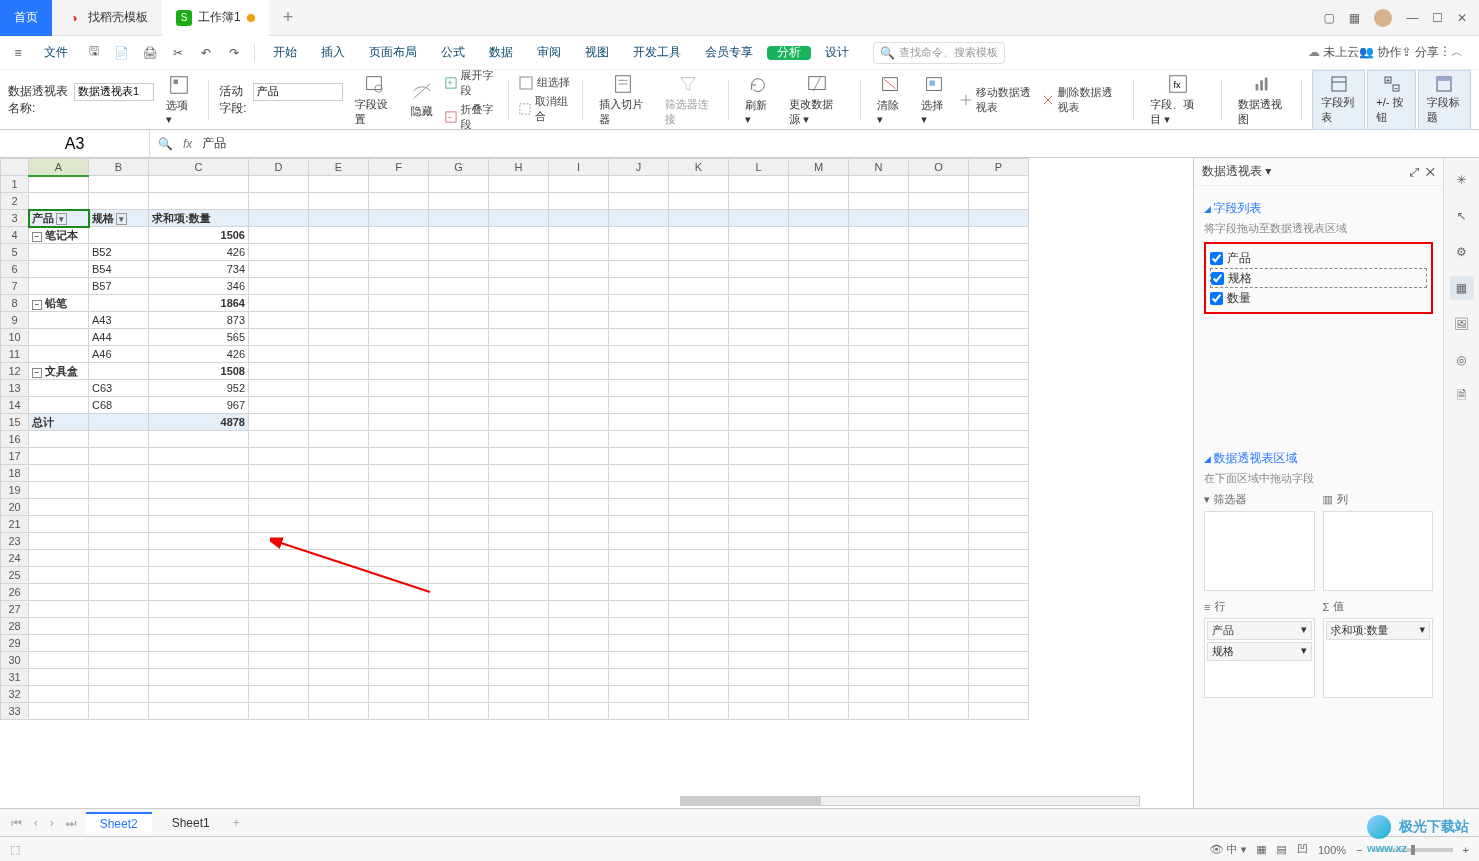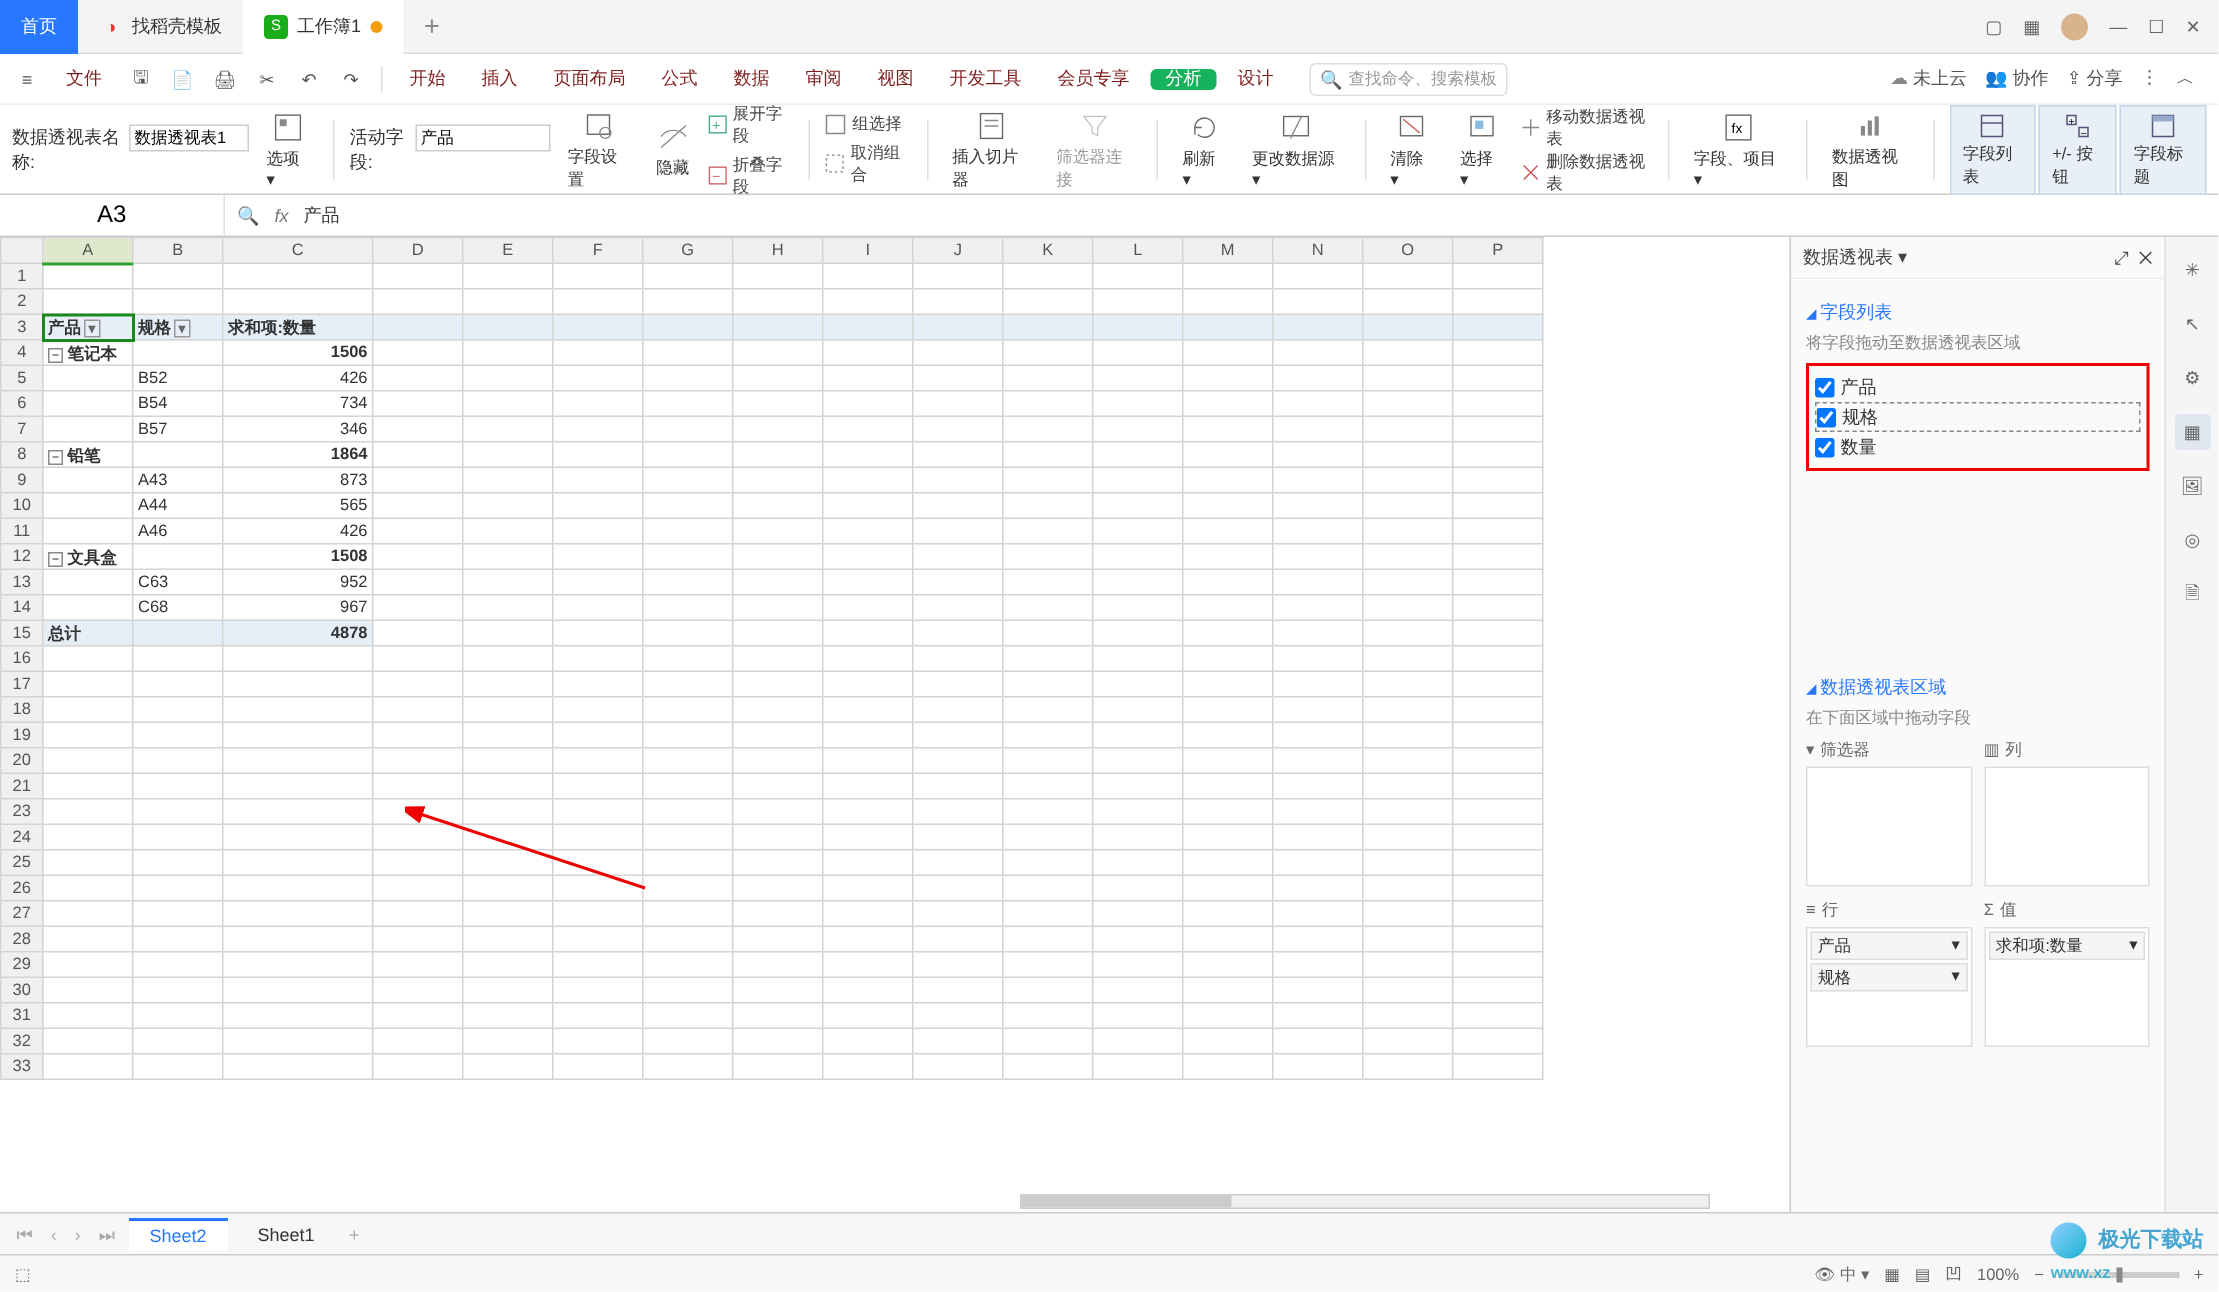--- a/index.html
+++ b/index.html
@@ -8,24 +8,24 @@
 .tab { height: 36px; display: flex; align-items: center; padding: 0 14px; gap: 6px; cursor: pointer; }
 .tab.home { background: #2878ff; color: #fff; font-weight: 500; }
 .tab .icon { width: 16px; height: 16px; display: flex; align-items: center; justify-content: center; }
 .tab.active { background: #fff; }
 .tab .dot { width: 8px; height: 8px; border-radius: 50%; background: #f59e0b; }
 .tab-add { padding: 0 14px; font-size: 18px; color: #888; }
 .win-ctrls { margin-left: auto; display: flex; align-items: center; gap: 14px; padding-right: 12px; color: #666; }
 .menubar { height: 34px; display: flex; align-items: center; border-bottom: 1px solid #eee; padding: 0 6px; gap: 4px; }
 .menubar .ico { width: 24px; height: 24px; display: flex; align-items: center; justify-content: center; color: #555; cursor: pointer; }
 .menubar .sep { width: 1px; height: 18px; background: #ddd; margin: 0 4px; }
-.menubar .mtab { padding: 0 10px; height: 34px; display: flex; align-items: center; cursor: pointer; color: #7f1d1d; }
+.menubar .mtab { padding: 0 10px; height: 34px; display: flex; align-items: center; cursor: pointer; color: #0c4a6e; }
 .menubar .mtab.green { background: #17b35c; color: #fff; border-radius: 4px; height: 14px; }
 .search-box { display: flex; align-items: center; border: 1px solid #ddd; border-radius: 4px; height: 22px; padding: 0 6px; margin-left: 10px; color: #999; gap: 4px; }
-.menubar .right-menus { margin-left: auto; display: flex; align-items: flex-start; gap: 12px; color: #555; padding-right: 10px; }
+.menubar .right-menus { margin-left: auto; display: flex; align-items: flex-start; color: #555; padding-right: 10px; }
 .toolbar { height: 60px; display: flex; align-items: center; border-bottom: 1px solid #ccc; padding: 0 8px; gap: 6px; background: #fff; }
 .tb-field-grp { display: flex; flex-direction: row; gap: 2px; }
 .tb-input { border: 1px solid #ccc; height: 18px; padding: 4px 3px; font-size: 11px; }
 .big-btn { display: flex; flex-direction: column; align-items: center; gap: 2px; padding: 2px 6px; cursor: pointer; }
 .big-btn svg { width: 22px; height: 22px; }
 .big-btn .lbl { font-size: 11px; }
 .sm-row { display: flex; align-items: center; gap: 4px; font-size: 11px; cursor: pointer; color: #444; }
 .sm-row svg { width: 14px; height: 14px; }
 .tb-sep { width: 1px; height: 40px; background: #e0e0e0; margin: 0 4px; }
 .tb-right { display: flex; gap: 2px; }
@@ -241,21 +241,21 @@
       </svg>
     <span class="lbl"><span>清除</span> ▾</span>
   </div>
   <div class="big-btn">
     <svg viewBox="0 0 24 24">
         <rect x="4" y="4" width="16" height="14" fill="none" stroke="#666"></rect>
         <rect x="7" y="7" width="6" height="6" fill="#8bd"></rect>
       </svg>
     <span class="lbl"><span>选择</span> ▾</span>
   </div>
-  <div style="display:flex;flex-direction:column;gap:0">
+  <div style="display:flex;gap:0">
     <div class="sm-row">
         <svg viewBox="0 0 14 14">
           <path d="M7 1v12M1 7h12" stroke="#888"></path>
         </svg>
         <span>移动数据透视表</span>
       </div>
     <div class="sm-row">
         <svg viewBox="0 0 14 14">
           <path d="M2 2l10 10M12 2L2 12" stroke="#c55"></path>
         </svg>

